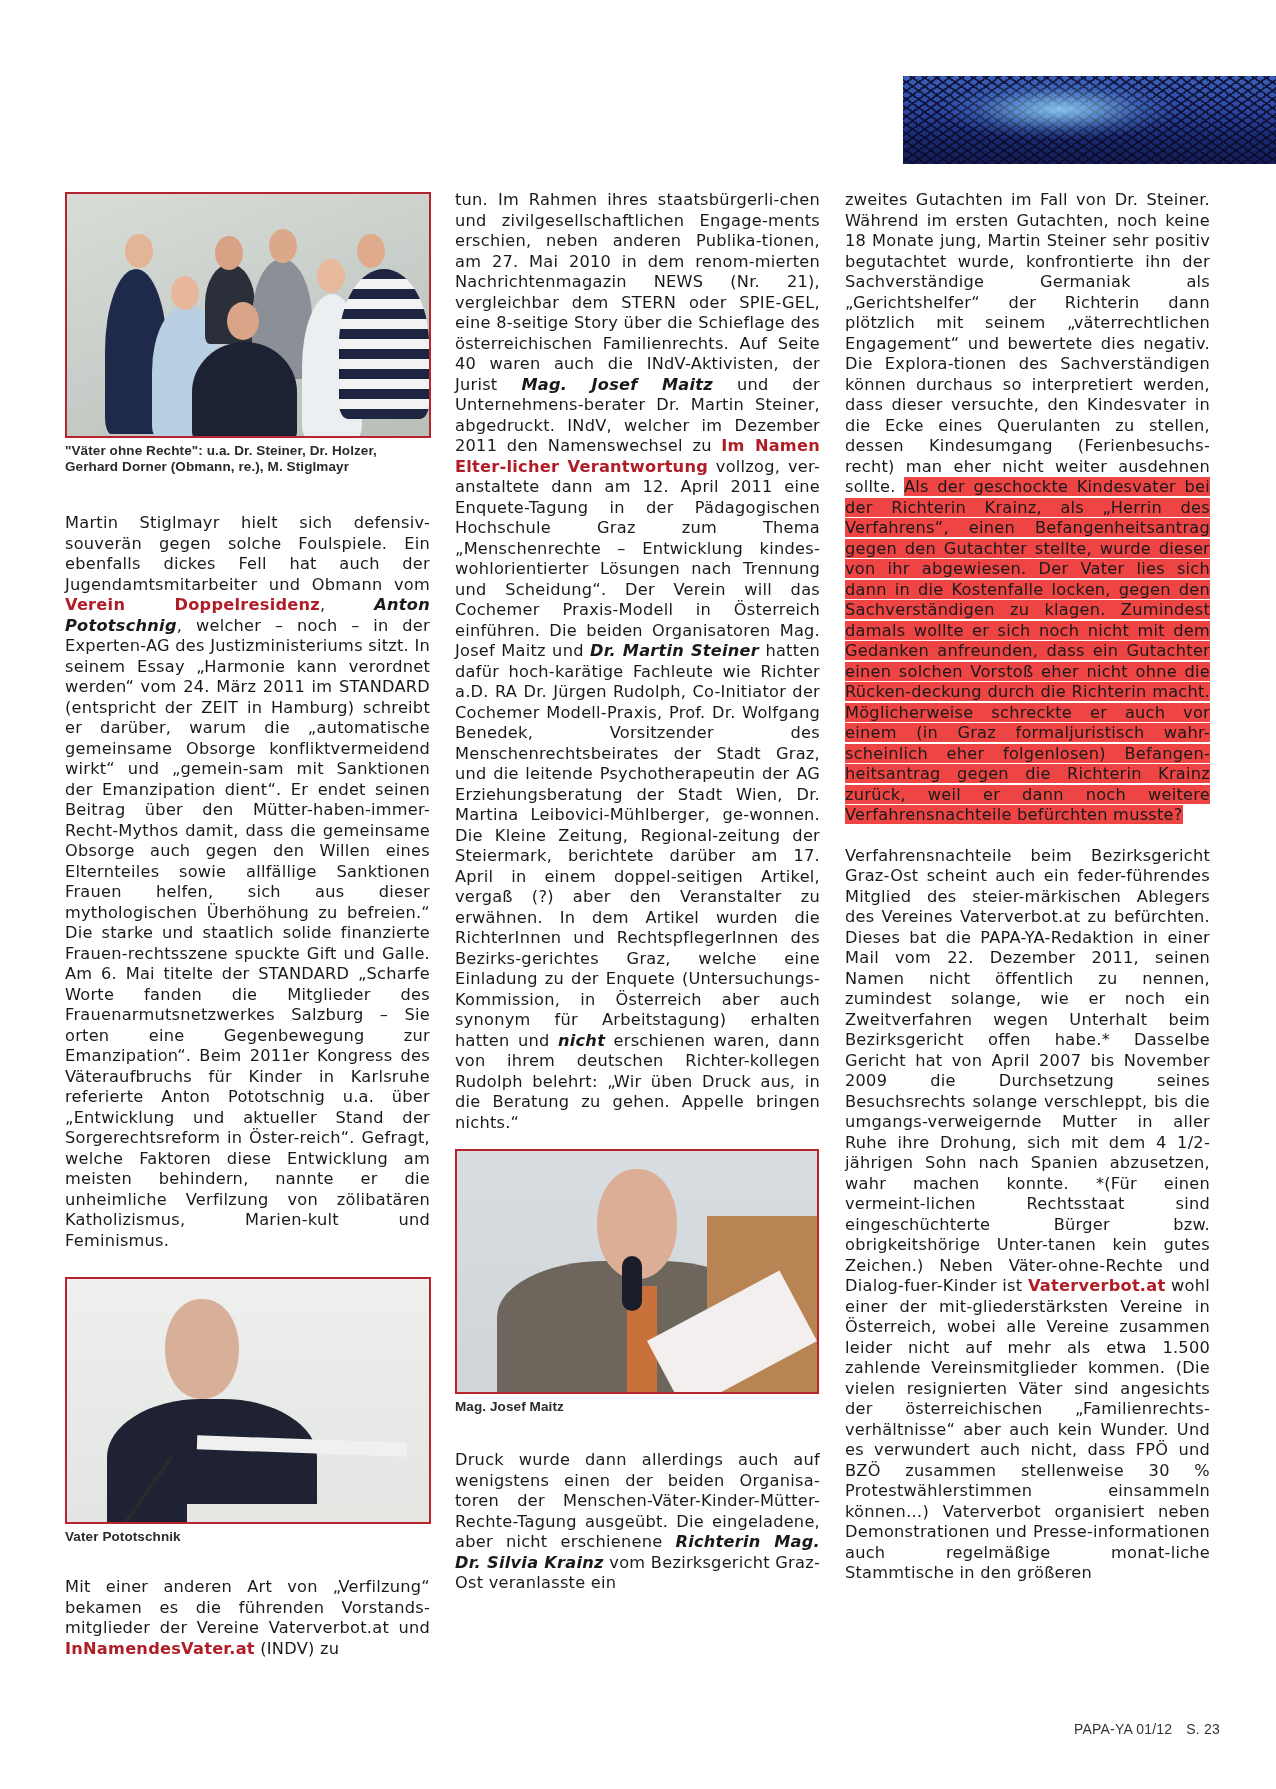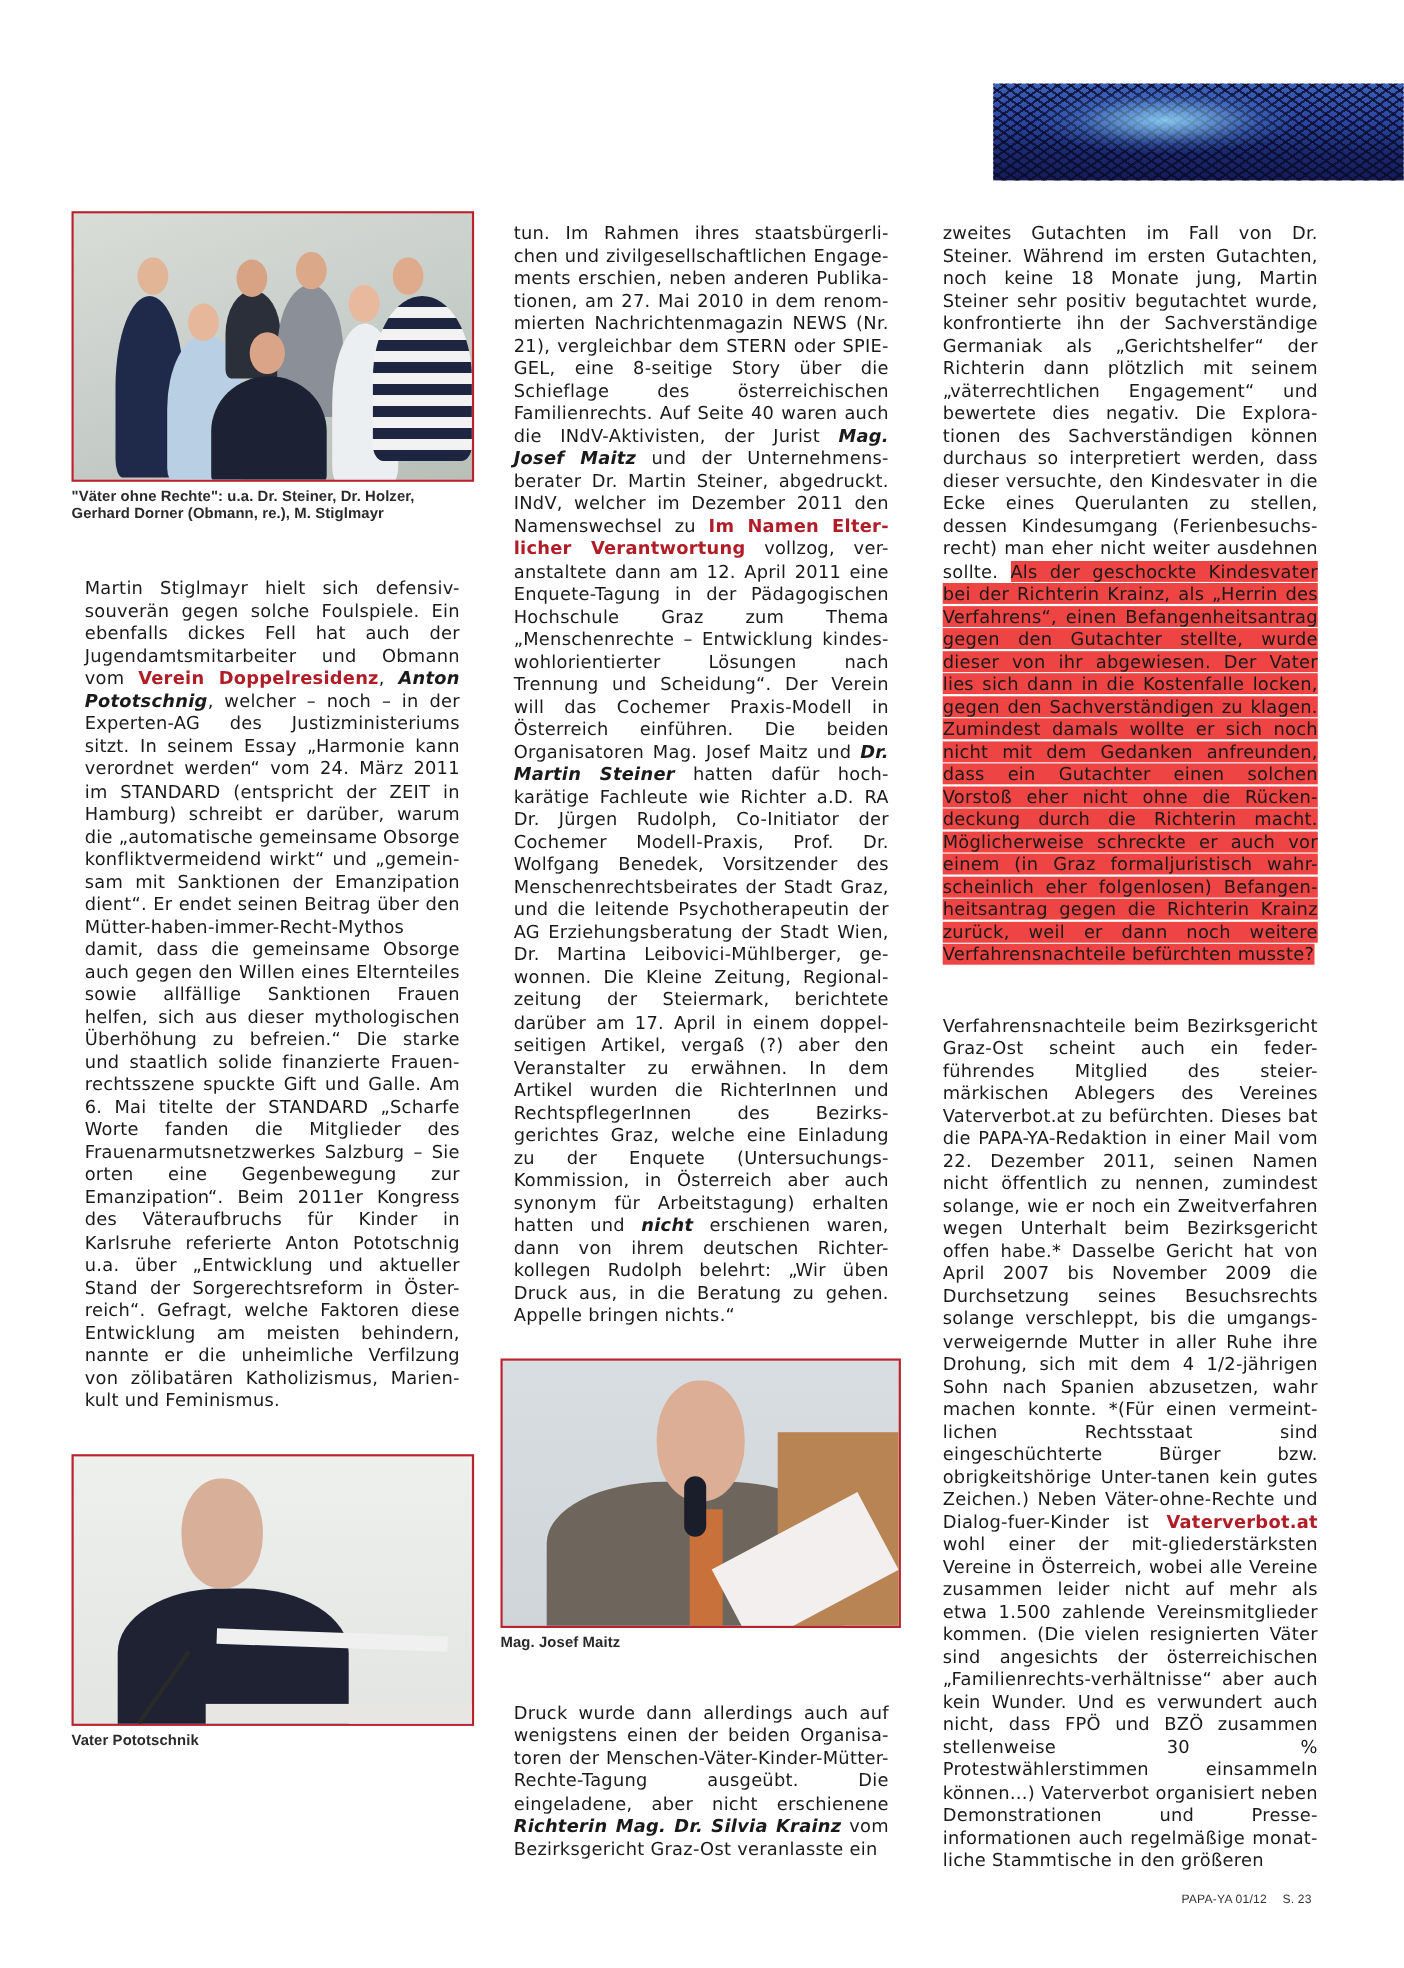--- a/index.html
+++ b/index.html
@@ -17,21 +17,21 @@
       linear-gradient(180deg, #3c5fb8 0%, #2a45a0 40%, #1a2a70 70%, #141c55 100%);
   }
   .col {
     position: absolute; top: 190px; width: 365px;
     font-size: 16.2px; line-height: 20.5px; letter-spacing: 0.25px;
     text-align: justify; hyphens: manual;
   }
   .col-1 { left: 65px; top: 192px; }
   .col-2 { left: 455px; }
   .col-3 { left: 845px; }
-  .col p { margin: 12px; }
+  .col p { margin: 0; }
   .photo {
     border: 2px solid #b8232d; box-sizing: border-box; position: relative; overflow: hidden;
   }
   .caption {
     font-family: "Liberation Sans", "DejaVu Sans", sans-serif;
     font-weight: bold; font-size: 13.5px; line-height: 16px; color: #2a2a2a;
     margin-top: 5px; letter-spacing: 0.1px; text-align: left;
   }
   .red { color: #b01d27; font-weight: bold; }
   .bi { font-weight: bold; font-style: italic; }
@@ -45,21 +45,21 @@
   .head { position: absolute; width: 28px; height: 34px; border-radius: 50%; background: #d9a98a; }
 
   
   .photo-speaker1 { width: 366px; height: 247px; background: linear-gradient(180deg, #eef0ee 0%, #e3e5e2 100%); }
   
   .photo-speaker2 { width: 364px; height: 245px; background: linear-gradient(180deg, #d7dde0 0%, #cfd5d8 100%); }
 
   .footer {
     position: absolute; left: 1074px; top: 1721px;
     font-family: "Liberation Sans", "DejaVu Sans", sans-serif;
-    font-size: 11px; color: #333; letter-spacing: 0.2px;
+    font-size: 14px; color: #333; letter-spacing: 0.2px;
   }
   .footer span + span { margin-left: 14px; }
 </style>
 </head>
 <body>
 
 <div class="header-image"></div>
 
 <div class="col col-1">
   <div class="photo photo-group">
@@ -93,20 +93,23 @@
     <div style="position:absolute;left:40px;top:120px;width:210px;height:130px;background:#1e2233;border-radius:45% 45% 0 0;"></div>
     <div style="position:absolute;left:98px;top:20px;width:74px;height:100px;border-radius:48%;background:#d8b09a;"></div>
     <div style="position:absolute;left:130px;top:160px;width:210px;height:14px;background:#f0f0f0;transform:rotate(2deg);"></div>
     <div style="position:absolute;left:120px;top:225px;width:246px;height:22px;background:#e8e6e2;"></div>
     <div style="position:absolute;left:80px;top:170px;width:4px;height:80px;background:#2a2a2a;transform:rotate(35deg);"></div>
   </div>
   <div class="caption">Vater Pototschnik</div>
 
   <div class="gap-lg" style="height:32px"></div>
 
+  <p>
+    <span>Mit einer anderen Art von „Verfilzung“ bekamen es die führenden Vorstands-mitglieder der Vereine Vaterverbot.at und </span><span class="red">InNamendesVater.at</span><span> (INDV) zu</span>
+  </p>
 </div>
 
 <div class="col col-2">
   <p>
     <span>tun. Im Rahmen ihres staatsbürgerli-chen und zivilgesellschaftlichen Engage-ments erschien, neben anderen Publika-tionen, am 27. Mai 2010 in dem renom-mierten Nachrichtenmagazin NEWS (Nr. 21), vergleichbar dem STERN oder SPIE-GEL, eine 8-seitige Story über die Schieflage des österreichischen Familienrechts. Auf Seite 40 waren auch die INdV-Aktivisten, der Jurist </span><span class="bi">Mag. Josef Maitz</span><span> und der Unternehmens-berater Dr. Martin Steiner, abgedruckt. INdV, welcher im Dezember 2011 den Namenswechsel zu </span><span class="red">Im Namen Elter-licher Verantwortung</span><span> vollzog, ver-anstaltete dann am 12. April 2011 eine Enquete-Tagung in der Pädagogischen Hochschule Graz zum Thema „Menschenrechte – Entwicklung kindes-wohlorientierter Lösungen nach Trennung und Scheidung“. Der Verein will das Cochemer Praxis-Modell in Österreich einführen. Die beiden Organisatoren Mag. Josef Maitz und </span><span class="bi">Dr. Martin Steiner</span><span> hatten dafür hoch-karätige Fachleute wie Richter a.D. RA Dr. Jürgen Rudolph, Co-Initiator der Cochemer Modell-Praxis, Prof. Dr. Wolfgang Benedek, Vorsitzender des Menschenrechtsbeirates der Stadt Graz, und die leitende Psychotherapeutin der AG Erziehungsberatung der Stadt Wien, Dr. Martina Leibovici-Mühlberger, ge-wonnen. Die Kleine Zeitung, Regional-zeitung der Steiermark, berichtete darüber am 17. April in einem doppel-seitigen Artikel, vergaß (?) aber den Veranstalter zu erwähnen. In dem Artikel wurden die RichterInnen und RechtspflegerInnen des Bezirks-gerichtes Graz, welche eine Einladung zu der Enquete (Untersuchungs-Kommission, in Österreich aber auch synonym für Arbeitstagung) erhalten hatten und </span><span class="bi">nicht</span><span> erschienen waren, dann von ihrem deutschen Richter-kollegen Rudolph belehrt: „Wir üben Druck aus, in die Beratung zu gehen. Appelle bringen nichts.“</span>
   </p>
 
   <div style="height:16px"></div>
 
   <div class="photo photo-speaker2">

